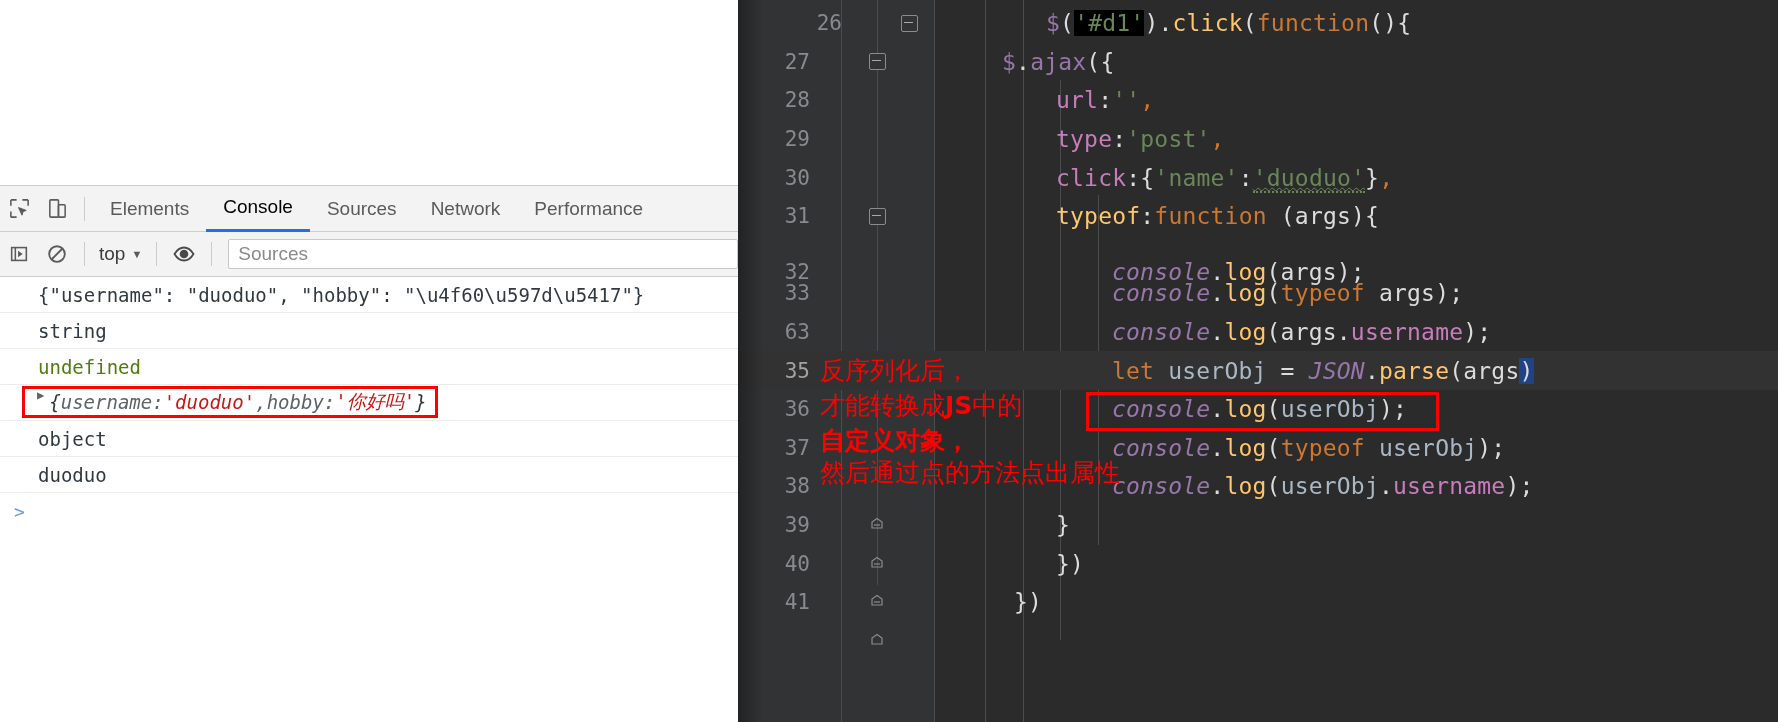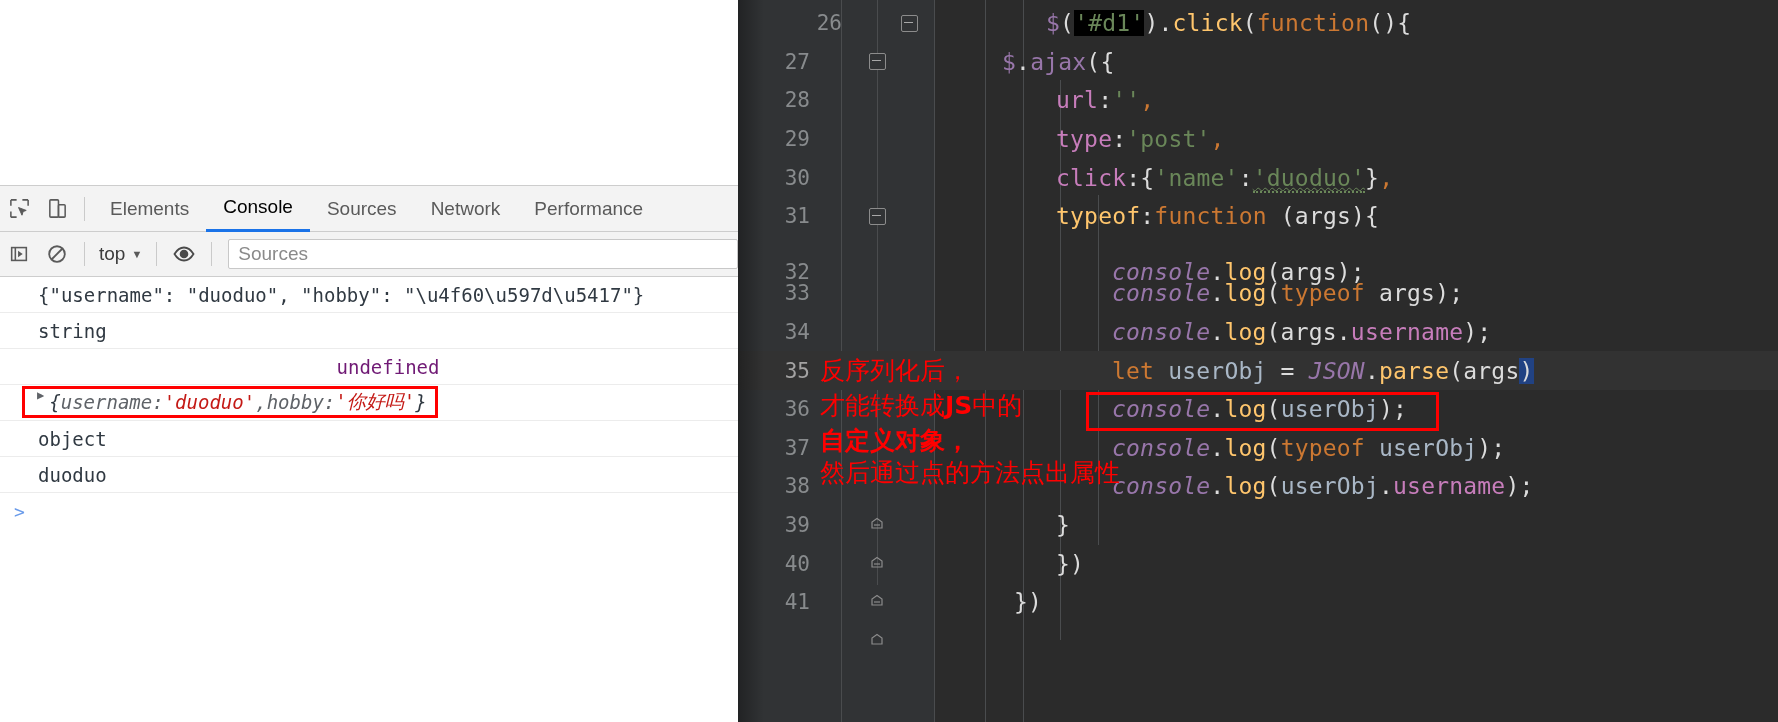--- a/index.html
+++ b/index.html
@@ -55,21 +55,21 @@
     position:absolute;left:0;top:277px;width:738px;height:445px;
     background:#ffffff;overflow:hidden;
   }
   .c-row{
     position:relative;height:36px;display:flex;align-items:center;
     border-bottom:1px solid #ececec;
     font-family:"DejaVu Sans Mono","Liberation Mono",monospace;
     font-size:19px;color:#303942;padding-left:38px;box-sizing:border-box;
     white-space:nowrap;
   }
-  .c-row.dim{color:#701a75;justify-content:center;}
+  .c-row.dim{color:#4d7c0f;}
   .c-row .arrow{
     position:absolute;left:22px;top:50%;transform:translateY(-50%);
     font-size:12px;color:#5f6368;
   }
   .c-row.boxed{overflow:visible;}
   .boxed-inner{
     position:absolute;left:22px;top:1px;height:32px;
     border:3px solid #ff0000;box-sizing:border-box;
     display:flex;align-items:center;padding-left:12px;padding-right:8px;
   }
@@ -314,21 +314,21 @@
         <span class="lnum">32</span>
         <span class="ltext" style="left:374px;"><span class="t-obj">console</span><span class="t-white">.</span><span class="t-func">log</span><span class="t-white">(args);</span></span>
       </div>
 
       <div class="line" style="top:274.2px;">
         <span class="lnum">33</span>
         <span class="ltext" style="left:374px;"><span class="t-obj">console</span><span class="t-white">.</span><span class="t-func">log</span><span class="t-white">(</span><span class="t-kw">typeof</span><span class="t-white"> args);</span></span>
       </div>
 
       <div class="line" style="top:312.8px;">
-        <span class="lnum">34</span>
+        <span class="lnum">63</span>
         <span class="ltext" style="left:374px;"><span class="t-obj">console</span><span class="t-white">.</span><span class="t-func">log</span><span class="t-white">(args.</span><span class="t-prop">username</span><span class="t-white">);</span></span>
       </div>
 
       <div class="line cur" style="top:351.4px;">
         <span class="lnum">35</span>
         <span class="ltext" style="left:374px;"><span class="t-kw">let</span><span class="t-var"> userObj </span><span class="t-white">=</span><span class="t-obj"> JSON</span><span class="t-white">.</span><span class="t-func">parse</span><span class="t-white">(args</span><span class="sel t-white">)</span></span>
       </div>
 
       <div class="line" style="top:390px;">
         <span class="lnum">36</span>

